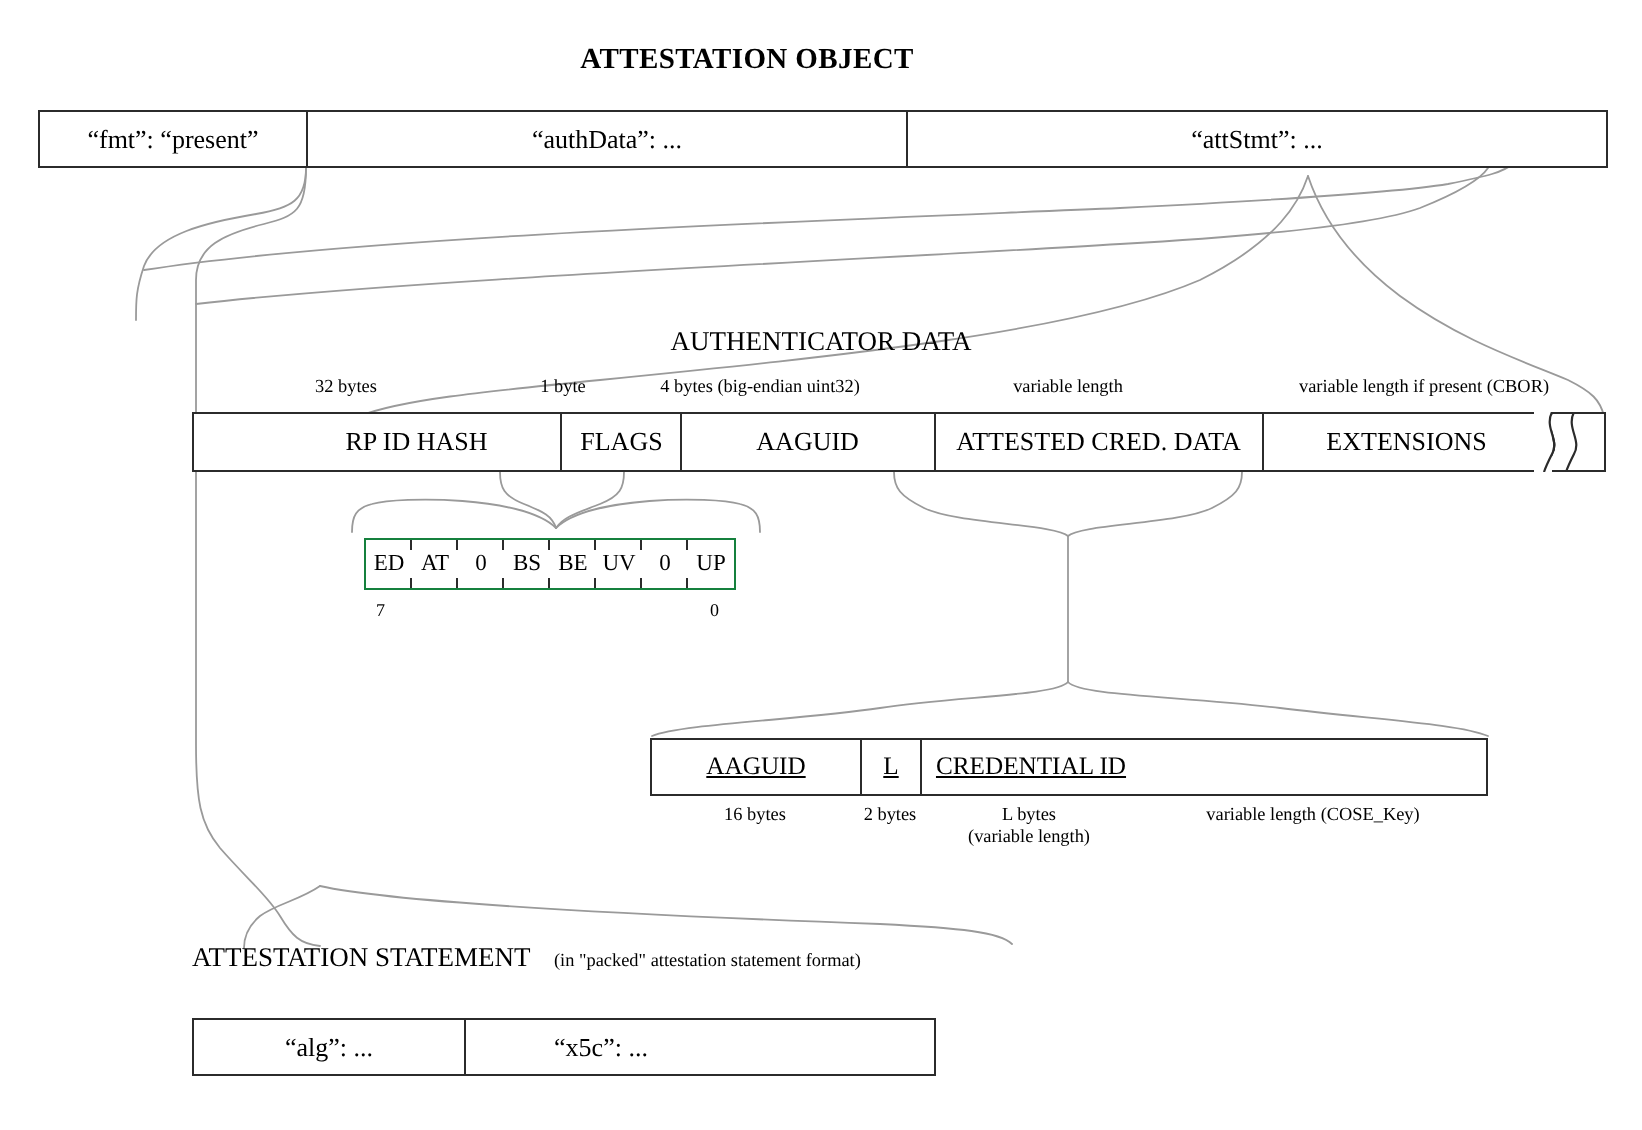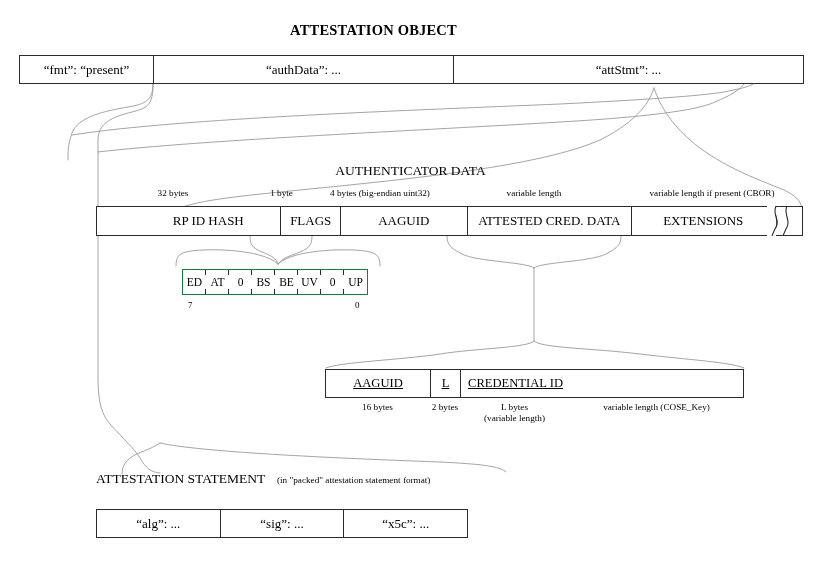--- a/index.html
+++ b/index.html
@@ -239,17 +239,16 @@
   <div class="note" style="left:415px; top:402px; width:60px;">2 bytes</div>
   <div class="note" style="left:460px; top:402px; width:109px;">L bytes</div>
   <div class="note" style="left:460px; top:413px; width:109px;">(variable length)</div>
   <div class="note" style="left:569px; top:402px; width:175px;">variable length (COSE_Key)</div>
 
   <div class="section-label" style="left:96px; top:471px;">ATTESTATION STATEMENT</div>
   <div class="note-left" style="left:277px; top:475px;">(in "packed" attestation statement format)</div>
 
   <div class="bar stmt-bar" style="left:96px; top:509px; width:372px; height:29px;">
     <div class="cell" style="width:136px;">“alg”: ...</div>
-    <div class="cell" style="width:136px;">“sig”: ...</div>
     <div class="cell" style="width:135px;">“x5c”: ...</div>
   </div>
 
 </div>
 
 </body></html>

